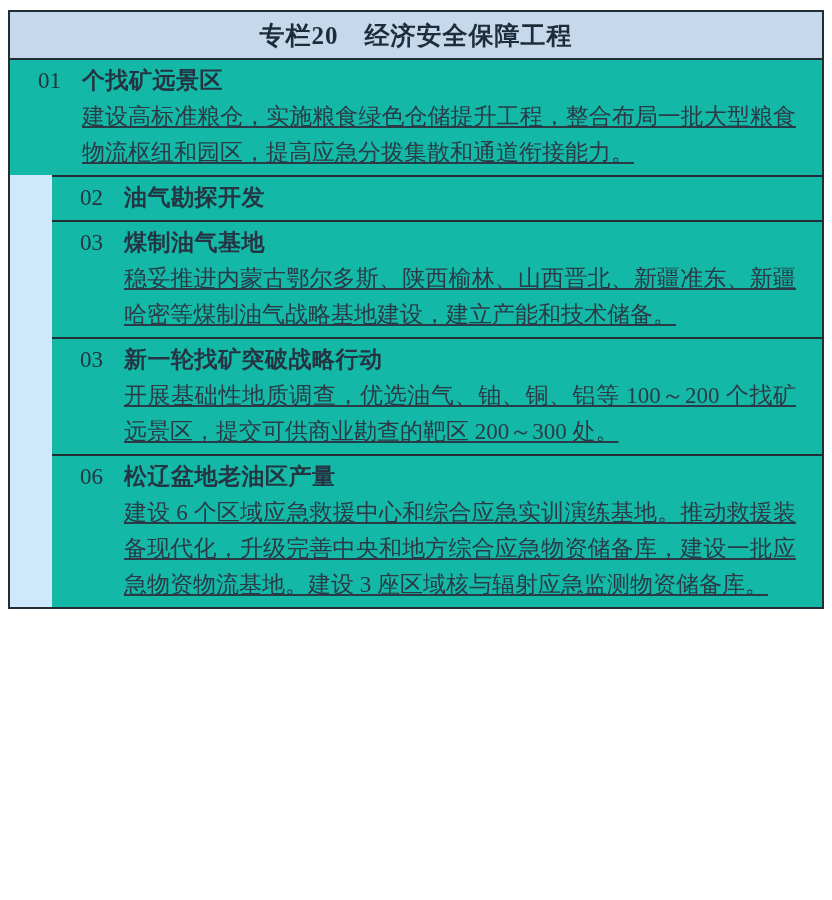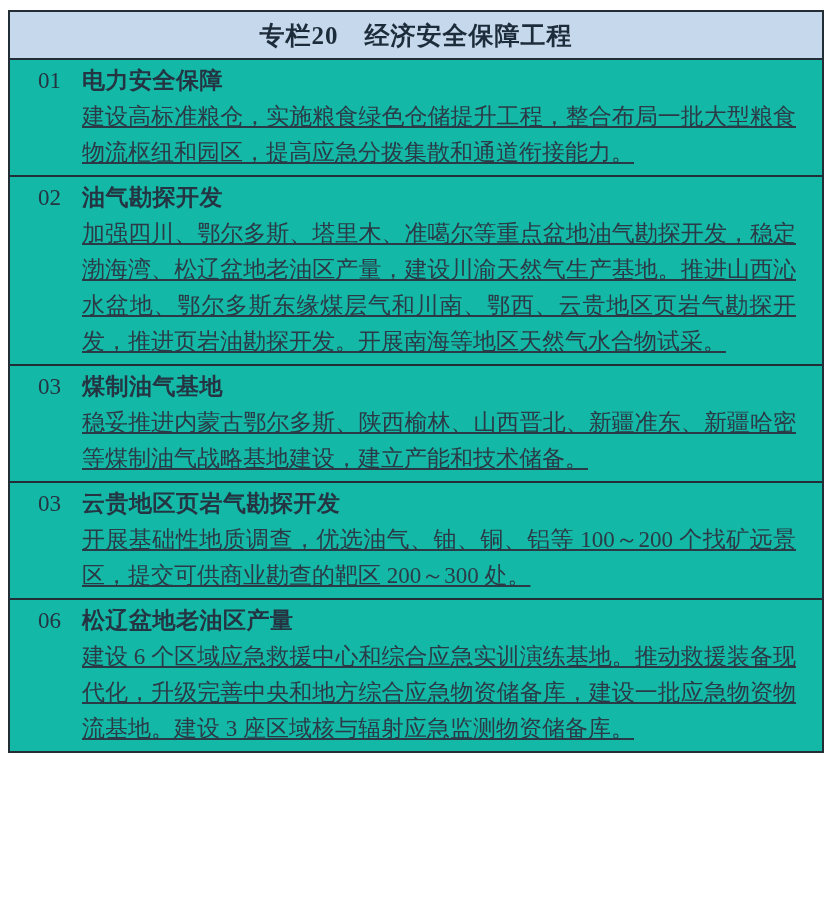--- a/index.html
+++ b/index.html
@@ -36,20 +36,21 @@
     color: #1d2c3a;
     letter-spacing: 1px;
     border-bottom: 2px solid #232d36;
   }
   .section {
     background: #14b8a6;
     padding: 3px 0 4px 0;
   }
   .section + .section {
     border-top: 2px solid #232d36;
+    margin-left: 42px;
   }
   .section-title-row {
     display: flex;
     align-items: baseline;
     padding-left: 28px;
     line-height: 36px;
     color: #243442;
   }
   .section-num {
     font-size: 23px;
@@ -79,46 +80,45 @@
 <div class="page">
   <div class="panel">
 
     <div class="panel-header">
       <span>专栏20　经济安全保障工程</span>
     </div>
 
     <div class="section">
       <div class="section-title-row">
         <span class="section-num">01</span>
-        <span class="section-title">电力安全保障</span>
+        <span class="section-title">个找矿远景区</span>
       </div>
       <p class="section-body">建设高标准粮仓，实施粮食绿色仓储提升工程，整合布局一批大型粮食物流枢纽和园区，提高应急分拨集散和通道衔接能力。</p>
     </div>
 
     <div class="section">
       <div class="section-title-row">
         <span class="section-num">02</span>
         <span class="section-title">油气勘探开发</span>
       </div>
-      <p class="section-body">加强四川、鄂尔多斯、塔里木、准噶尔等重点盆地油气勘探开发，稳定渤海湾、松辽盆地老油区产量，建设川渝天然气生产基地。推进山西沁水盆地、鄂尔多斯东缘煤层气和川南、鄂西、云贵地区页岩气勘探开发，推进页岩油勘探开发。开展南海等地区天然气水合物试采。</p>
     </div>
 
     <div class="section">
       <div class="section-title-row">
         <span class="section-num">03</span>
         <span class="section-title">煤制油气基地</span>
       </div>
       <p class="section-body">稳妥推进内蒙古鄂尔多斯、陕西榆林、山西晋北、新疆准东、新疆哈密等煤制油气战略基地建设，建立产能和技术储备。</p>
     </div>
 
 
     <div class="section">
       <div class="section-title-row">
         <span class="section-num">03</span>
-        <span class="section-title">云贵地区页岩气勘探开发</span>
+        <span class="section-title">新一轮找矿突破战略行动</span>
       </div>
       <p class="section-body">开展基础性地质调查，优选油气、铀、铜、铝等 100～200 个找矿远景区，提交可供商业勘查的靶区 200～300 处。</p>
     </div>
 
     <div class="section">
       <div class="section-title-row">
         <span class="section-num">06</span>
         <span class="section-title">松辽盆地老油区产量</span>
       </div>
       <p class="section-body">建设 6 个区域应急救援中心和综合应急实训演练基地。推动救援装备现代化，升级完善中央和地方综合应急物资储备库，建设一批应急物资物流基地。建设 3 座区域核与辐射应急监测物资储备库。</p>

